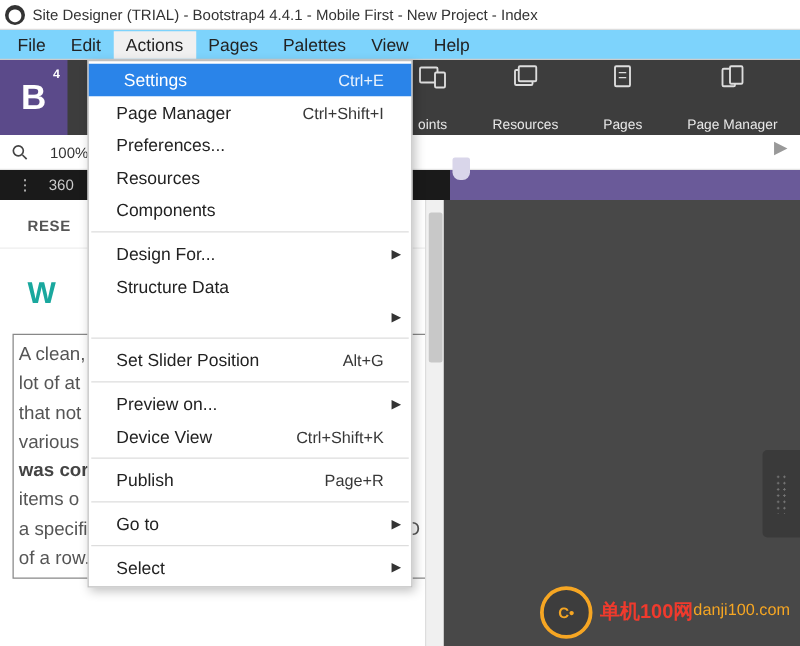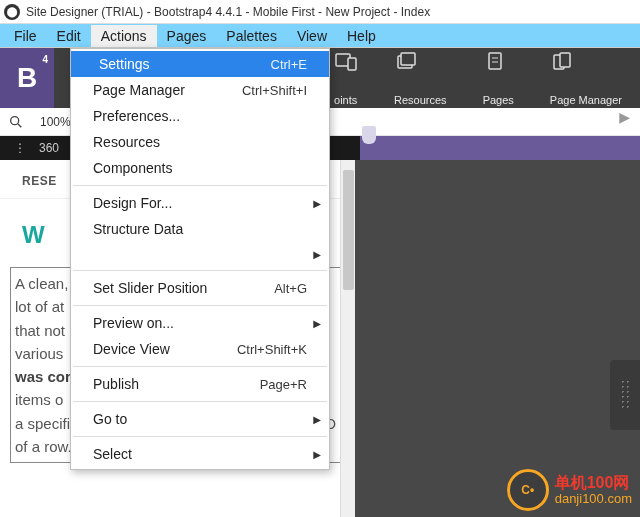--- a/index.html
+++ b/index.html
@@ -6,21 +6,21 @@
 body { width: 640px; height: 517px; overflow: hidden; background: #fff; position: relative; }
 .titlebar { height: 24px; background: #fff; display: flex; align-items: center; padding-left: 4px; font-size: 12px; color: #333; border-bottom: 1px solid #ddd; }
 .titlebar .icon { width: 16px; height: 16px; border-radius: 50%; background: #333; margin-right: 6px; display: flex; align-items: center; justify-content: center; color: #fff; font-size: 10px; }
 .menubar { height: 24px; background: #7dd3fc; display: flex; align-items: center; padding-left: 4px; font-size: 14px; color: #222; border-bottom: 1px solid #ccc; }
 .menubar .menu-item { padding: 3px 10px; cursor: default; }
 .menubar .menu-item.open { background: #f0f0f0; }
 .toolbar { height: 60px; background: #3d3d3d; display: flex; align-items: center; color: #e8e8e8; font-size: 11px; position: relative; }
 .brand { width: 54px; height: 100%; background: #5b4a8a; display: flex; align-items: center; justify-content: center; font-size: 28px; font-weight: bold; color: #fff; position: relative; }
 .brand sup { font-size: 10px; position: absolute; top: 6px; right: 6px; }
 .toolbar-spacer { flex: 1; }
-.toolbar-btn { display: flex; flex-direction: column; justify-content: center; padding: 0 18px; height: 100%; gap: 20px; }
+.toolbar-btn { display: flex; flex-direction: column; align-items: center; justify-content: center; padding: 0 18px; height: 100%; gap: 20px; }
 .toolbar-btn svg { width: 24px; height: 24px; }
 .status1 { height: 28px; background: #fff; display: flex; align-items: center; padding-left: 8px; gap: 16px; font-size: 12px; color: #333; border-bottom: 1px solid #e5e5e5; }
 .status1 svg { width: 16px; height: 16px; }
 .status2 { height: 24px; background: #1a1a1a; display: flex; align-items: center; color: #ccc; font-size: 12px; padding-left: 14px; gap: 12px; }
 .status2 .dots { letter-spacing: 1px; }
 .workspace { display: flex; height: calc(517px - 24px - 24px - 60px - 28px - 24px); }
 .canvas-left { width: 355px; background: #fff; position: relative; overflow: hidden; }
 .canvas-tab { padding: 14px 22px 10px; font-size: 12px; font-weight: 600; color: #555; letter-spacing: 0.5px; border-bottom: 1px solid #eee; }
 .canvas-heading { padding: 22px 22px 8px; font-size: 24px; font-weight: 700; color: #1aa89e; letter-spacing: 1px; }
 .canvas-body { margin: 10px; padding: 4px; font-size: 15px; line-height: 1.55; color: #555; border: 1px solid #888; background: #fff; font-family:Arial,sans-serif;}
@@ -36,21 +36,21 @@
 
 .dropdown { position: absolute; top: 48px; left: 70px; width: 260px; background: #fff; border: 1px solid #bfbfbf; box-shadow: 2px 3px 8px rgba(0,0,0,0.25); z-index: 1000; padding: 2px 0; }
 .dd-item { display: flex; justify-content: space-between; align-items: center; padding: 5px 22px 5px 22px; font-size: 14px; color: #222; position: relative; min-height:24px;}
 .dd-item.hl { background: #2a84e9; color: #fff; padding-left: 28px; }
 .dd-item .shortcut { color: inherit; opacity: 0.9; font-size: 13px; }
 .dd-item .arrow { position: absolute; right: 8px; font-size: 10px; color: #333; }
 .dd-sep { height: 1px; background: #ddd; margin: 4px 2px; }
 
 .watermark { position: absolute; right: 8px; bottom: 6px; display: flex; align-items: center; gap: 6px; font-size: 14px; z-index: 2000; }
 .wm-icon { width: 42px; height: 42px; border-radius: 50%; border: 3px solid #f6a623; display: flex; align-items: center; justify-content: center; color: #f6a623; font-weight: bold; background: rgba(0,0,0,0.15); font-size:12px;}
-.wm-text { display: flex; flex-direction: column; line-height: 1.1; }
+.wm-text { display: flex; flex-direction: row; line-height: 1.1; }
 .wm-text .t1 { color: #f03a2d; font-size: 16px; font-weight: 600; }
 .wm-text .t2 { color: #f6a623; font-size: 13px; }
 </style>
 </head>
 <body>
 
 <div class="titlebar">
   <div class="icon">⬤</div>
   <span>Site Designer (TRIAL) - Bootstrap4 4.4.1 - Mobile First - New Project - Index</span>
 </div>

